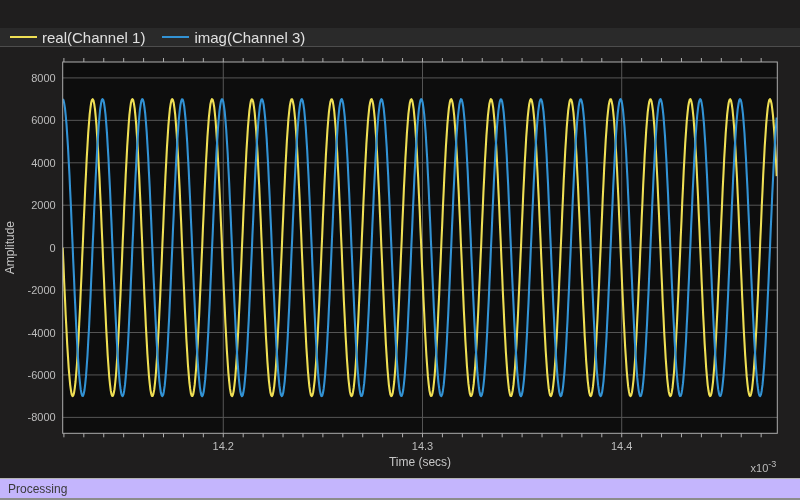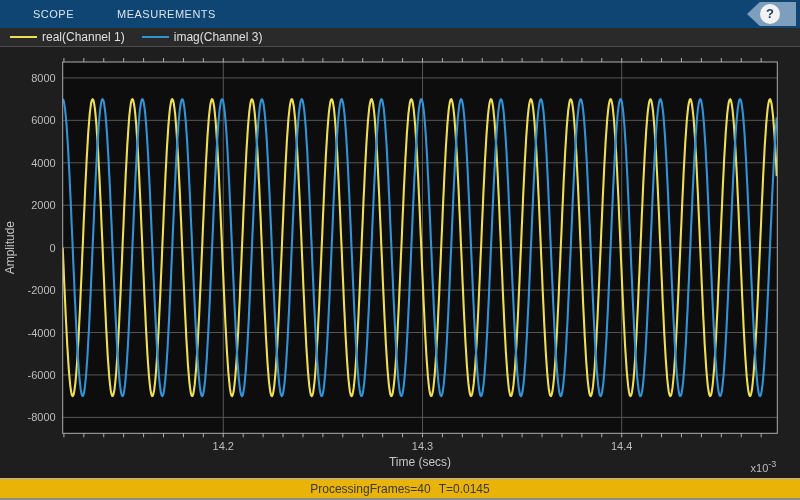--- a/index.html
+++ b/index.html
@@ -19,46 +19,39 @@
   .help-circle { position:absolute; top:2px; left:13px; width:20px; height:20px;
                  border-radius:50%; background:#F2F2F2; color:#123B5C;
                  font-size:13px; font-weight:bold; text-align:center; line-height:20px; }
 
   
   .legendbar { position:absolute; top:28px; left:0; width:800px; height:19px;
                background:#2A2A2A; border-bottom:1px solid #4D4D4D;
                display:flex; align-items:center; padding-left:10px; }
   .legend-item { display:flex; align-items:center; margin-right:17px; cursor:default; }
   .legend-swatch { display:inline-block; width:27px; height:2px; margin-right:5px; }
-  .legend-label { font-size:12px; color:#E0E0E0; }
+  .legend-label { font-size:15px; color:#E0E0E0; }
 
   
   .figure { position:absolute; top:48px; left:0; width:800px; height:430px; background:#1F1E1E; }
   svg text { font-family:"Liberation Sans", sans-serif; }
 
   
   .statusbar { position:absolute; top:478px; left:0; width:800px; height:22px;
-               background:#eab308; border-top:1px solid #B5B5B5; border-bottom:2px solid #8C8C8C;
-               display:flex; align-items:center; justify-content:center;
+               background:#c4b5fd; border-top:1px solid #B5B5B5; border-bottom:2px solid #8C8C8C;
+               display:flex; align-items:center; justify-content:space-between;
                padding:0 8px; font-size:12px; color:#3A3A3A; }
   .status-right { display:flex; }
   .status-right span + span { margin-left:8px; }
 </style>
 </head>
 <body>
 
 <div class="window">
 
-  <div class="tabbar">
-    <div class="tab">SCOPE</div>
-    <div class="tab">MEASUREMENTS</div>
-    <div class="help-widget">
-      <div class="help-circle">?</div>
-    </div>
-  </div>
 
   <div class="legendbar">
     <div class="legend-item">
       <span class="legend-swatch" style="background: rgb(239, 223, 84);"></span>
       <span class="legend-label">real(Channel 1)</span>
     </div>
     <div class="legend-item">
       <span class="legend-swatch" style="background: rgb(50, 146, 212);"></span>
       <span class="legend-label">imag(Channel 3)</span>
     </div>
@@ -170,19 +163,15 @@
         <text x="55.7" y="76.34714285714286" fill="#BDBDBD" font-size="11" text-anchor="end">6000</text>
         <text x="55.7" y="33.91285714285714" fill="#BDBDBD" font-size="11" text-anchor="end">8000</text>
         <text x="420" y="418.3" fill="#C6C6C6" font-size="12" text-anchor="middle">Time (secs)</text>
         <text x="14" y="199.65" fill="#C6C6C6" font-size="12" text-anchor="middle" transform="rotate(-90 14 199.65)">Amplitude</text>
         <text x="776.3" y="424.3" fill="#BDBDBD" font-size="11" text-anchor="end"><tspan>x10</tspan><tspan dy="-5" font-size="9">-3</tspan></text>
       </svg>
   </div>
 
   <div class="statusbar">
     <span class="status-left">Processing</span>
-    <span class="status-right">
-      <span>Frames=40</span>
-      <span>T=0.0145</span>
-    </span>
   </div>
 
 </div>
 
 </body></html>

